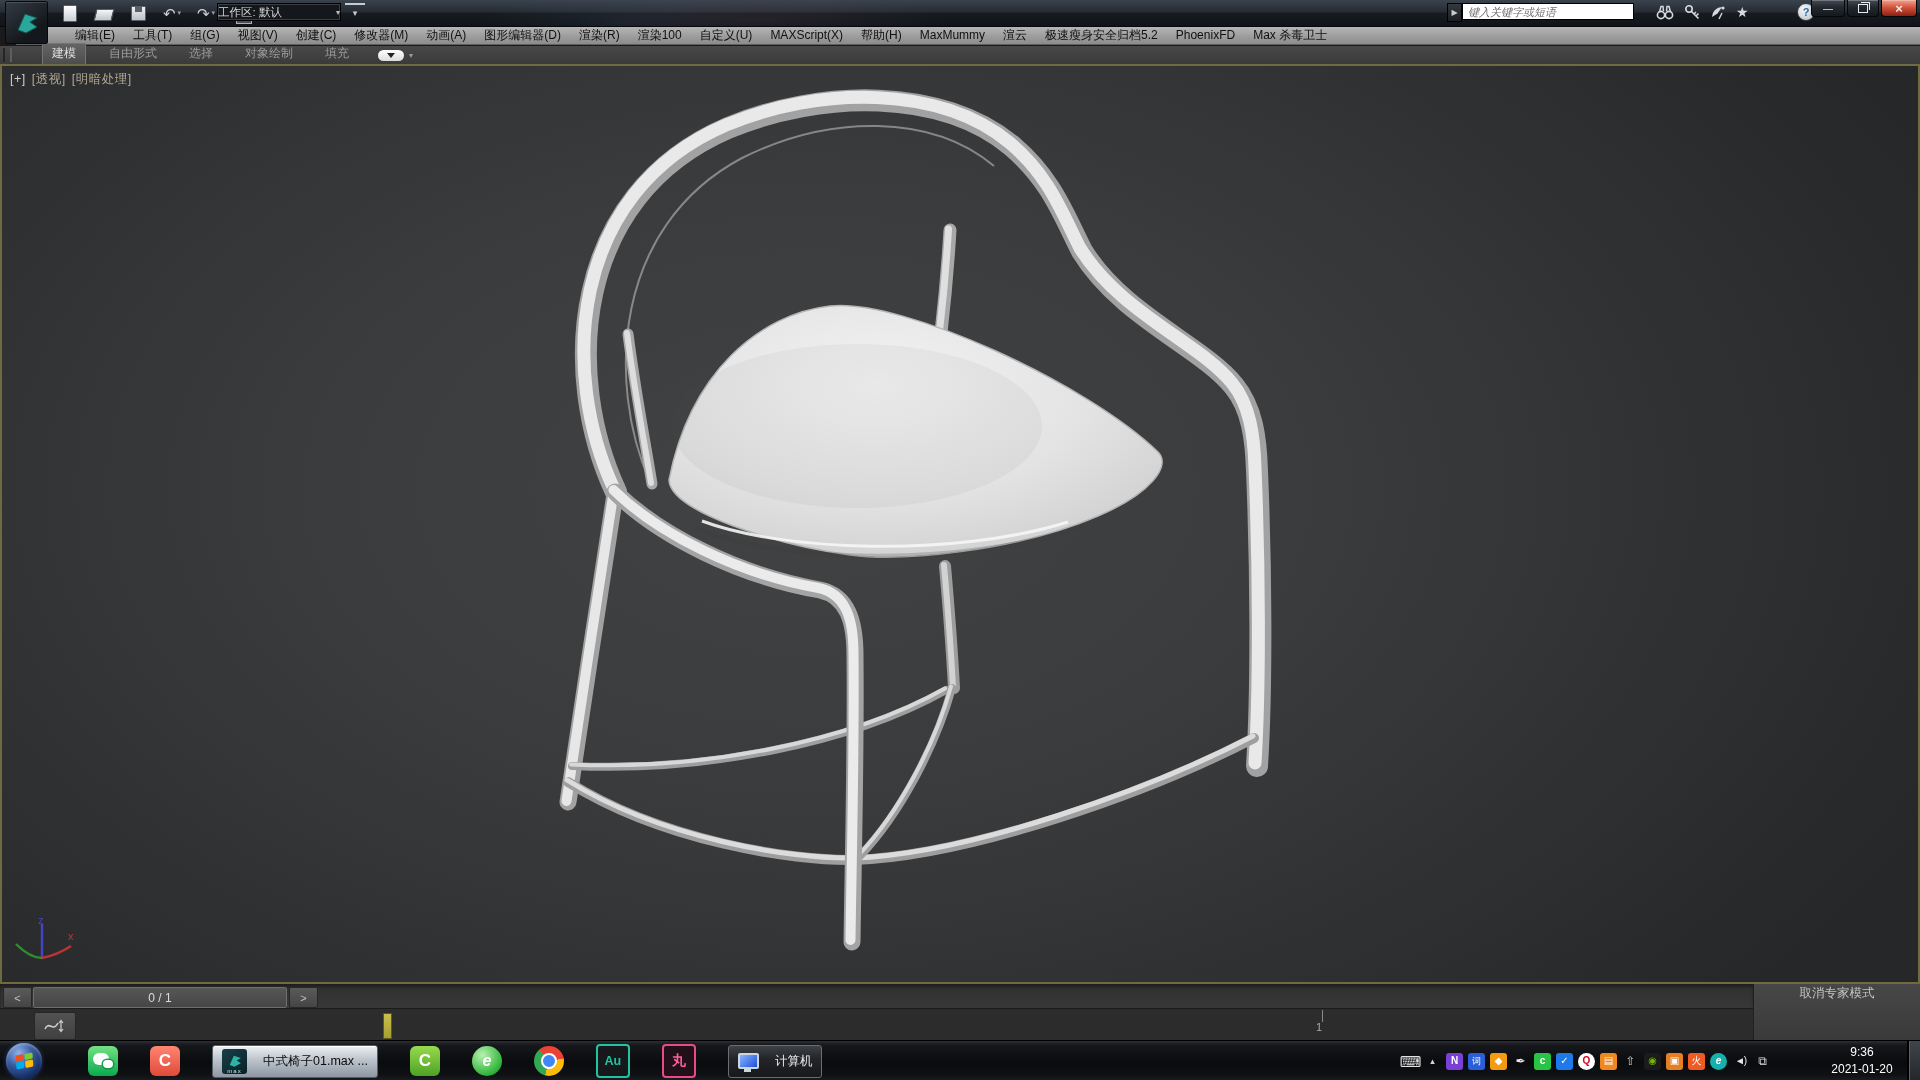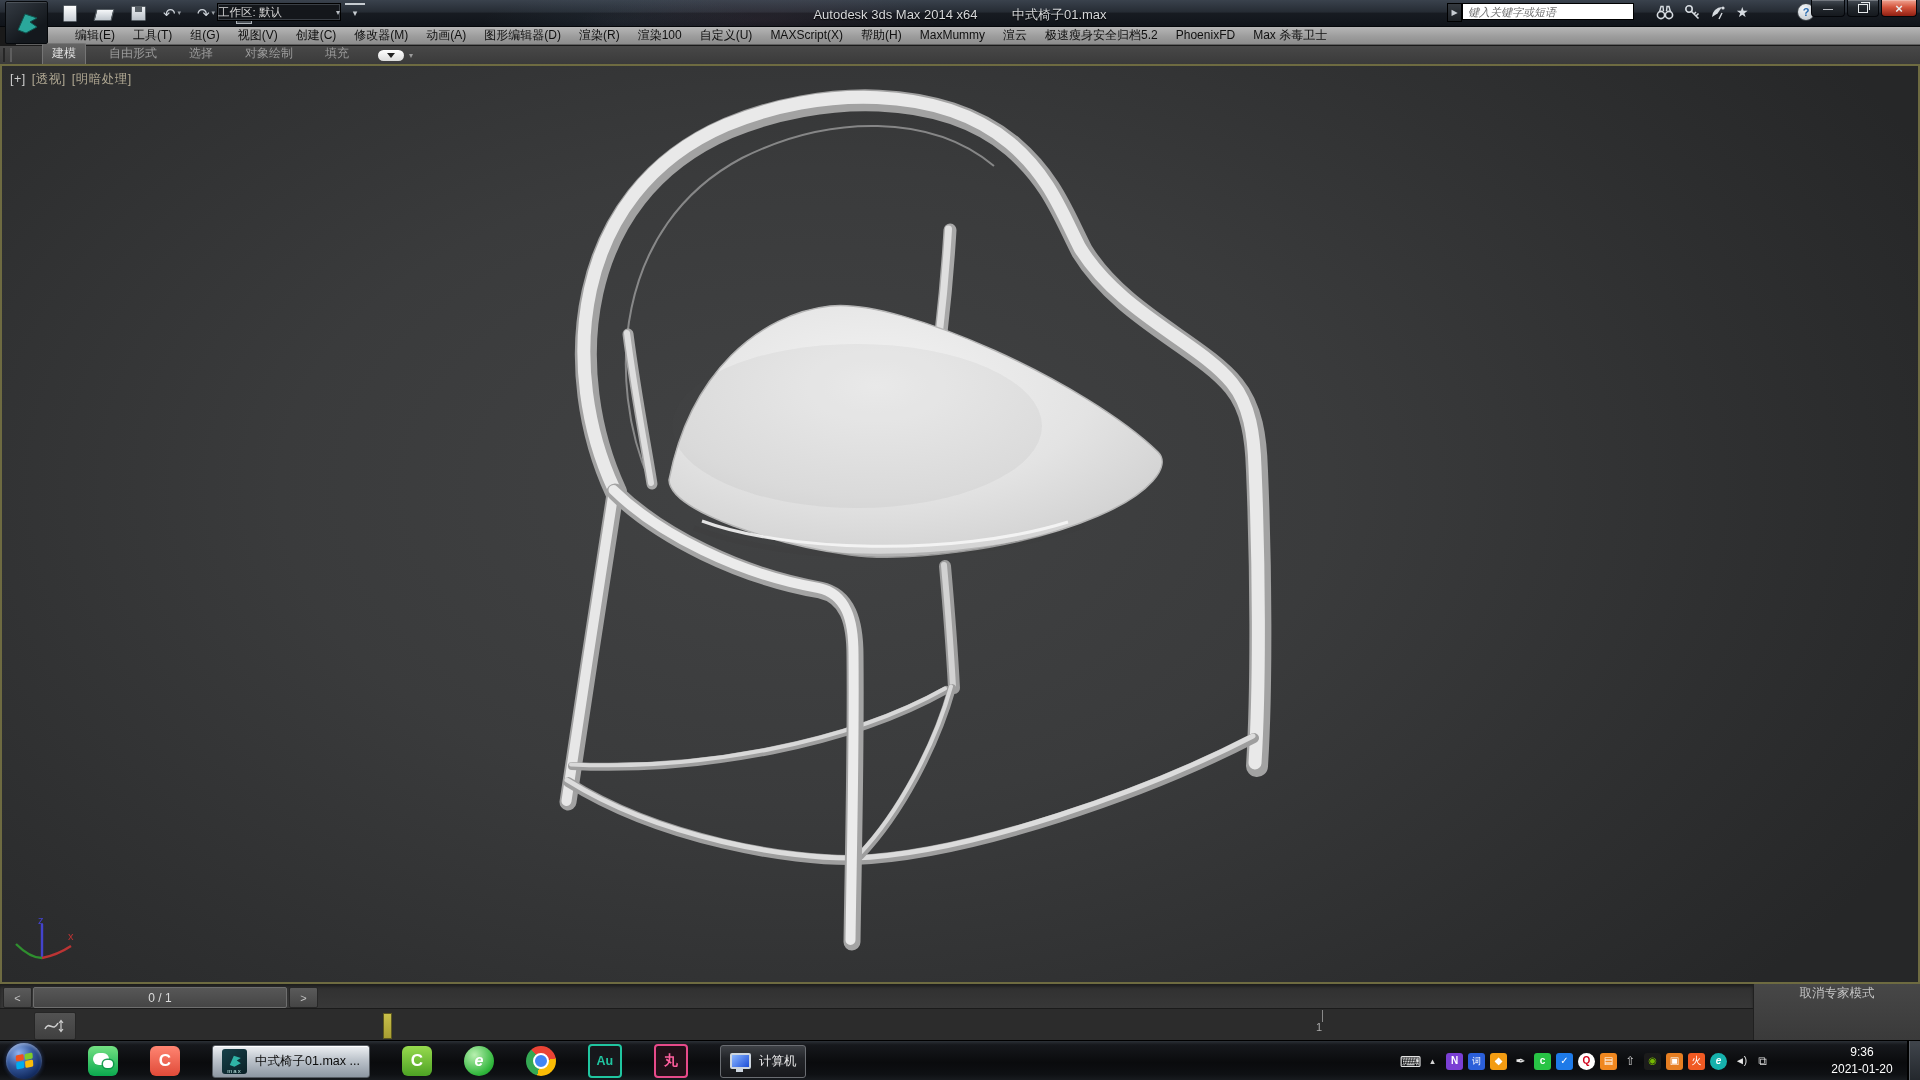--- a/index.html
+++ b/index.html
@@ -109,21 +109,21 @@
   .di-camred{background:linear-gradient(#ff8572,#e04a38);font-size:17px;}
   .di-camgreen{background:linear-gradient(#97da4e,#4da224);font-size:17px;}
   .di-browser{border-radius:50%;background:radial-gradient(circle at 35% 30%,#b8f0b0,#2fb53a 70%,#17832a);font-size:16px;font-style:italic;}
   .di-chrome{border-radius:50%;background:conic-gradient(from -40deg,#ea4335 0 120deg,#fbbc05 120deg 235deg,#34a853 235deg 360deg);}
   .di-chrome::after{content:"";width:12px;height:12px;border-radius:50%;background:#4285f4;border:2.5px solid #fff;}
   .di-au{background:#17181c;border:2px solid #20c5a0;color:#20c5a0;font-size:12.5px;border-radius:4px;}
   .di-wan{background:#221018;border:2px solid #e84a8a;color:#ff5f9e;font-size:14px;border-radius:4px;}
   .taskbtn{height:33px;border-radius:3px;display:flex;align-items:center;padding:0 9px;margin-right:32px;box-sizing:border-box;}
   .taskbtn.active{background:linear-gradient(#edf0f3,#bcc3cb 45%,#8d97a2);border:1px solid #555b62;box-shadow:inset 0 1px 0 #fff;color:#0c0c0c;}
   .taskbtn.idle{background:linear-gradient(#3e4146,#232529 40%,#17181b);border:1px solid #6a6d72;color:#e9e9e9;}
-  .taskbtn .tlabel{font-size:12.5px;margin-left:8px;white-space:nowrap;}
+  .taskbtn .tlabel{font-size:12.5px;margin-left:16px;white-space:nowrap;}
   .max-logo{width:25px;height:25px;background:linear-gradient(145deg,#174049,#0a2026);border-radius:3px;display:flex;align-items:center;justify-content:center;position:relative;}
   .max-sub{position:absolute;bottom:0;left:0;right:0;text-align:center;font-size:6px;color:#bfe9e4;letter-spacing:1px;}
   .mon{width:17px;height:12px;border:2px solid #cdd5de;border-radius:2px;background:linear-gradient(135deg,#8ab6ff,#1d4ed8);position:relative;}
   .mon::after{content:"";position:absolute;left:4px;bottom:-5px;width:7px;height:3px;background:#cdd5de;}
   .tray{position:absolute;left:1402px;top:0;height:40px;display:flex;align-items:center;gap:5px;}
   .tray-ic{width:17px;height:17px;border-radius:3px;display:flex;align-items:center;justify-content:center;font-size:10px;line-height:1;}
   .clock{position:absolute;left:1818px;top:3px;width:88px;text-align:center;color:#fff;font-size:12px;line-height:1.45;}
   .showdesk{position:absolute;right:0;top:0;width:11px;height:40px;background:linear-gradient(#40454c,#23272c);border-left:2px solid #000;box-shadow:inset 1px 0 0 #5c6167;}
 </style>
 </head>
@@ -161,24 +161,20 @@
           <span class="icon-screens"></span>
         </span>
     </div>
 
     <div class="ws-combo">
       <span class="cv">工作区: 默认</span>
       <span style="font-size:8px;color:#b9bec3;">▾</span>
     </div>
     <span class="ws-side">▾</span>
 
-    <div id="title-center">
-      <span>Autodesk 3ds Max  2014 x64</span>
-      <span>中式椅子01.max</span>
-    </div>
 
     <div class="ic-arrowbtn">▶</div>
     <input class="ic-search" type="text" placeholder="键入关键字或短语" style="">
     <div class="ic-icons">
       <svg width="20" height="16" viewBox="0 0 20 16">
         <circle cx="6" cy="11" r="3.6" fill="none" stroke="#d6dbe0" stroke-width="1.6"></circle>
         <circle cx="14" cy="11" r="3.6" fill="none" stroke="#d6dbe0" stroke-width="1.6"></circle>
         <path d="M4.5 8 L6 2.5 H8 L8.5 7 M15.5 8 L14 2.5 H12 L11.5 7" fill="none" stroke="#d6dbe0" stroke-width="1.4"></path>
       </svg>
       <svg width="17" height="16" viewBox="0 0 17 16">

